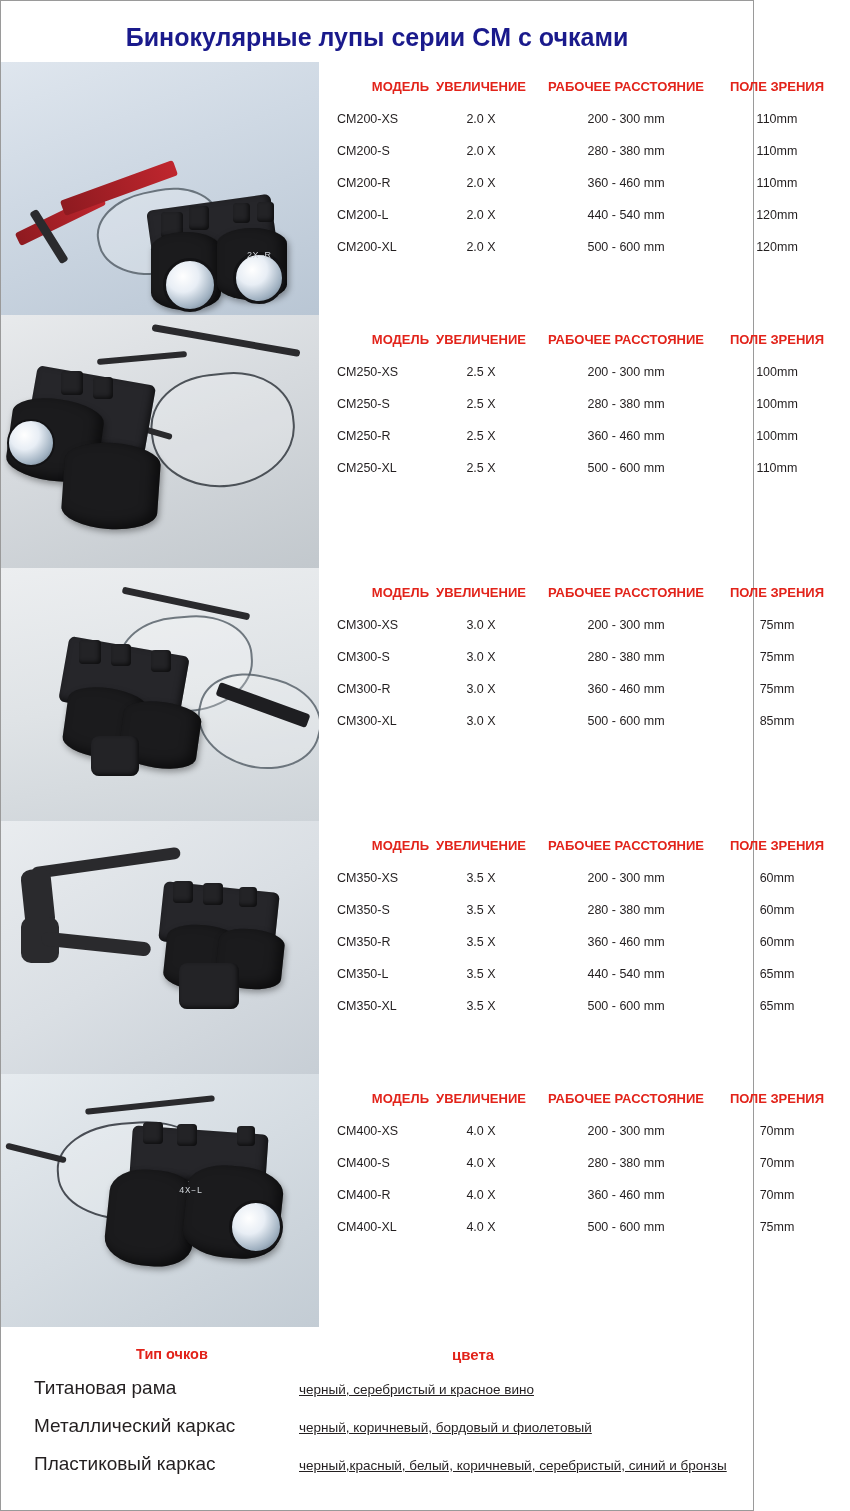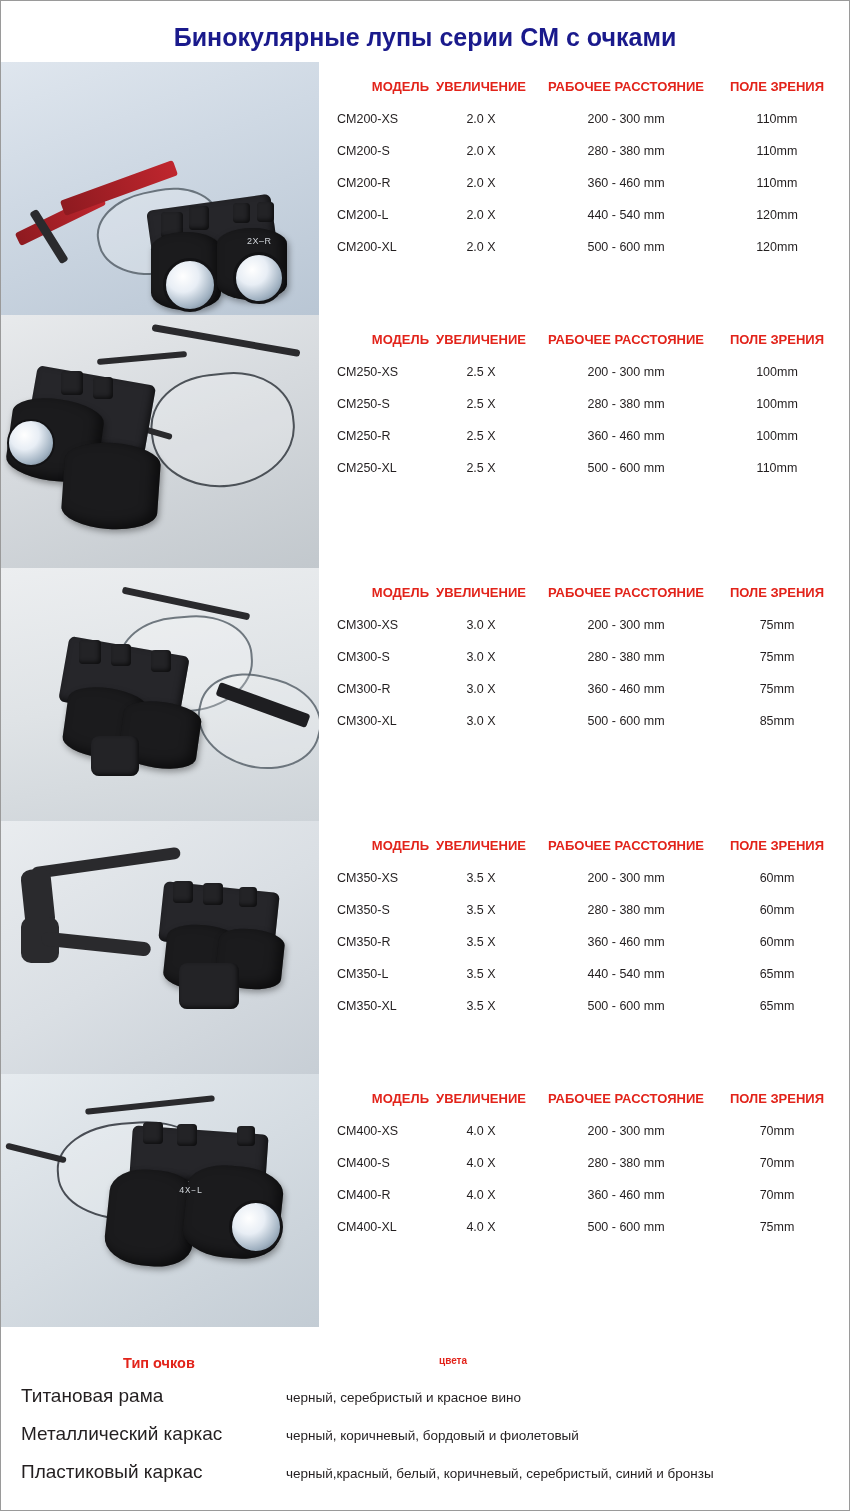--- a/index.html
+++ b/index.html
@@ -9,21 +9,21 @@
   }
   body {
     width: 850px;
     height: 1511px;
     font-family: "Liberation Sans", sans-serif;
     color: #231f20;
     position: relative;
     overflow: hidden;
   }
   .page {
-    width: 850px;
+    width: 754px;
     height: 1511px;
     position: relative;
     box-sizing: border-box;
     border: 1px solid #9a9a9a;
     background: #fff;
   }
   .page-title {
     text-align: center;
     color: #1a1a8c;
     font-size: 25px;
@@ -77,58 +77,59 @@
     text-align: center;
     white-space: nowrap;
   }
   table.spec th.c-model, table.spec td.c-model { width: 92px; text-align: left; padding-left: 4px;}
   table.spec th.c-model { text-align: right; padding-left: 4px;}
   table.spec th.c-mag, table.spec td.c-mag { width: 104px; }
   table.spec th.c-dist, table.spec td.c-dist { width: 186px; }
   table.spec th.c-fov, table.spec td.c-fov { width: 116px; }
 
   .bottom {
-    margin-top: 28px;
-    padding: 0 0 0 0;
+    margin-top: 19px;
+    padding: 0 0 0 13px;
   }
   .bottom-head {
     display: flex;
     padding-left: 18px;
     padding-bottom: 14px;
   }
   .bottom-head .h1 {
     width: 260px;
     color: #e2231a;
     font-size: 14.5px;
     font-weight: bold;
     text-align: center;
     padding-left: 10px;
   }
   .bottom-head .h2 {
     color: #e2231a;
-    font-size: 10px;
+    font-size: 15px;
     font-weight: bold;
     text-align: left;
     padding-left: 150px;
   }
   .bottom-row {
     display: flex;
     padding-left: 18px;
     padding-bottom: 16px;
     align-items: baseline;
   }
   .bottom-row .c1 {
     width: 265px;
     font-size: 19px;
     color: #231f20;
     padding-left: 2px;
   }
   .bottom-row .c2 {
     font-size: 13.5px;
     color: #231f20;
+    text-decoration: underline;
   }
 
   
   .ph1 { background: linear-gradient(160deg,#dfe6ee 0%, #cfd9e4 40%, #b9c6d4 100%); }
   .ph2 { background: linear-gradient(160deg,#e8eaec 0%, #d6dade 45%, #c2c8cd 100%); }
   .ph3 { background: linear-gradient(170deg,#eceef0 0%, #dfe3e6 50%, #cdd3d8 100%); }
   .ph4 { background: linear-gradient(150deg,#e9ecef 0%, #dadfe4 50%, #c7ced5 100%); }
   .ph5 { background: linear-gradient(150deg,#e6ebef 0%, #d5dce2 50%, #c3ccd4 100%); font-family: Liberation Mono, monospace; }
 
   .lens-barrel {
@@ -196,21 +197,21 @@
           <div class="lens-clear" style="left:96px; top:128px; width:120px; height:80px; transform:rotate(-12deg);"></div>
           <div class="block-body" style="left:150px; top:140px; width:125px; height:78px; transform:rotate(-8deg);"></div>
           <div class="knob" style="left:160px; top:150px; width:22px; height:26px;"></div>
           <div class="knob" style="left:188px; top:144px; width:20px; height:24px;"></div>
           <div class="knob" style="left:232px; top:141px; width:17px; height:20px;"></div>
           <div class="knob" style="left:256px; top:140px; width:17px; height:20px;"></div>
           <div class="lens-barrel" style="left:150px; top:170px; width:70px; height:78px;"></div>
           <div class="lens-barrel" style="left:216px; top:166px; width:70px; height:72px;"></div>
           <div class="lens-glass" style="left:162px; top:196px; width:48px; height:48px;"></div>
           <div class="lens-glass" style="left:232px; top:190px; width:46px; height:46px;"></div>
-          <div class="tiny-label" style="left:246px; top:174px;">2X–R</div>
+          <div class="tiny-label" style="left:246px; top:188px;">2X–R</div>
         </div>
       </div>
       <div class="table-wrap">
         <table class="spec">
           <thead>
             <tr>
               <th class="c-model">МОДЕЛЬ</th>
               <th class="c-mag">УВЕЛИЧЕНИЕ</th>
               <th class="c-dist">РАБОЧЕЕ РАССТОЯНИЕ</th>
               <th class="c-fov">ПОЛЕ ЗРЕНИЯ</th>

